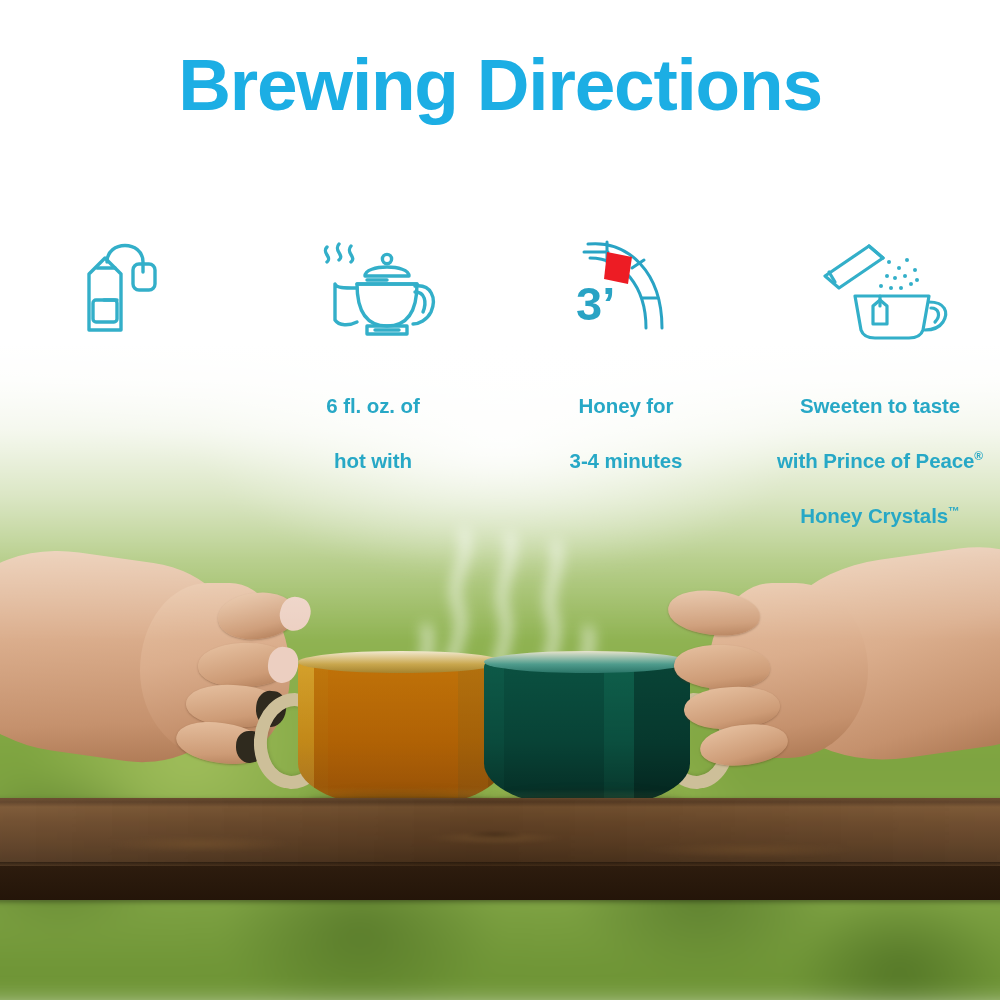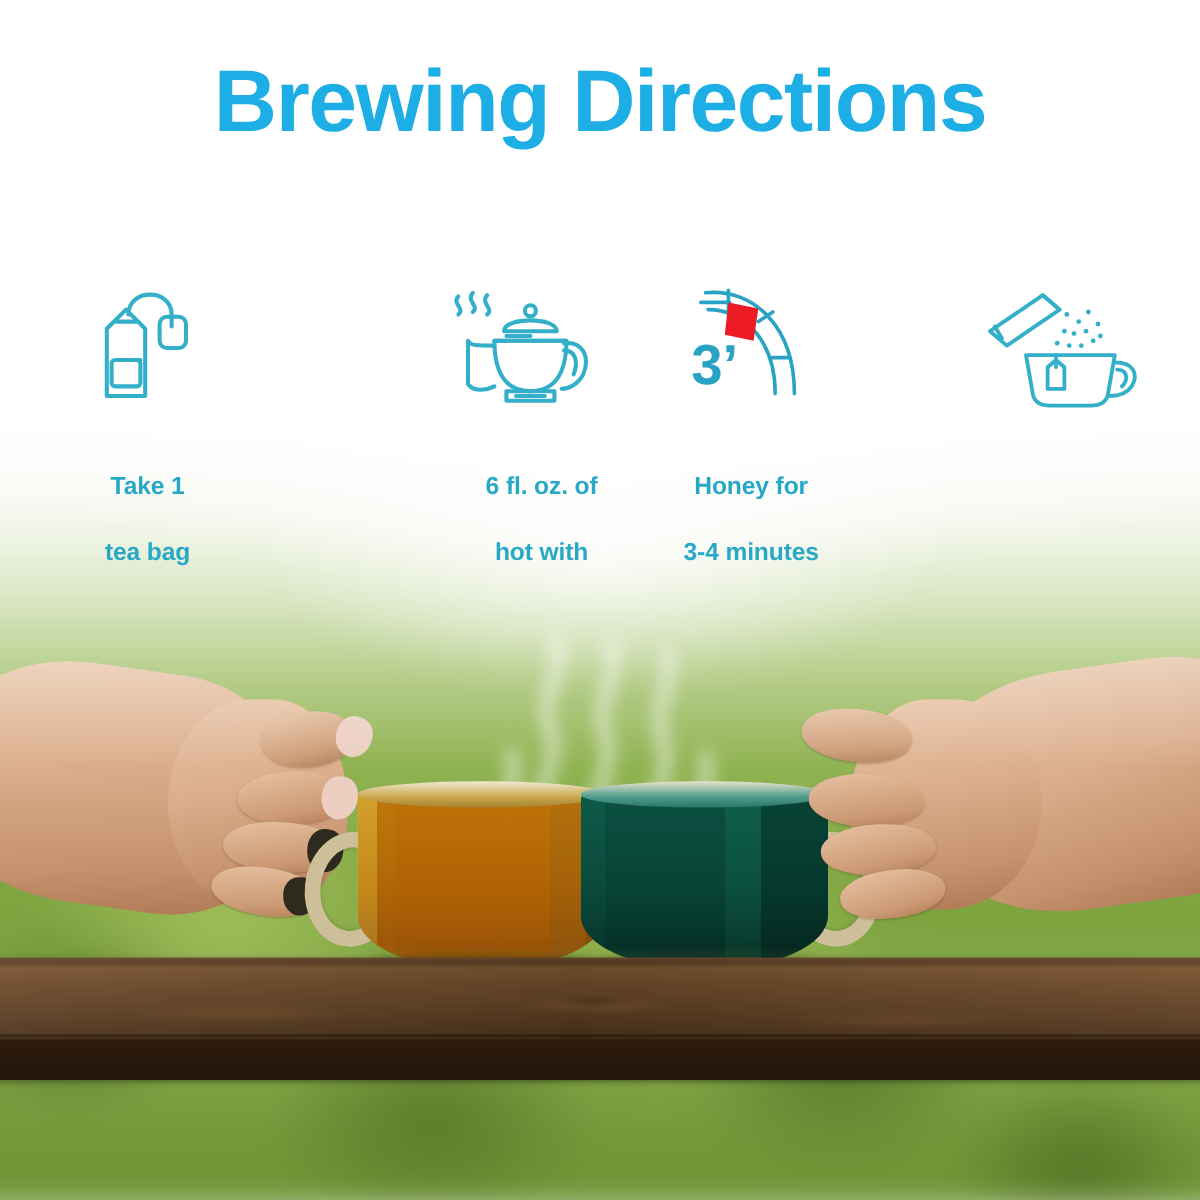--- a/index.html
+++ b/index.html
@@ -155,21 +155,21 @@
     line-height:1.34;
     font-weight:bold;
     letter-spacing:-.1px;
     color:#27A8C6;
     white-space:pre-line;
   }
   .step-label sup{ font-size:.58em; vertical-align:super; }
 
   
   .step.s1{ transform:translateX(-2px); }
-  .step.s2{ transform:translateX(-2px);align-items:flex-end; }
+  .step.s2{ transform:translateX(-2px); }
   .step.s3{ transform:translateX(1px); }
   .step.s4{ transform:translateX(5px); }
 </style>
 </head>
 <body>
 
 <div class="page">
 
   <div class="photo">
 
@@ -253,24 +253,20 @@
         <svg width="120" height="112" viewBox="0 0 120 112">
           <g fill="none" stroke="#33AFC9" stroke-width="3.4" stroke-linecap="round" stroke-linejoin="round">
             <path d="M44 34 C 44 12, 80 12, 80 34 L 80 44"></path>
             <rect x="70" y="36" width="22" height="26" rx="6"></rect>
             <path d="M26 46 L 42 30 L 58 46 L 58 102 L 26 102 Z"></path>
             <path d="M34 40 L 52 40"></path>
             <rect x="30" y="72" width="24" height="22" rx="3"></rect>
             <path d="M41 72 L 54 72"></path>
           </g>
         </svg>
-      </div>
-      <div class="step-label">
-        <span>Take 1</span><br>
-        <span>tea bag</span>
       </div>
     </div>
 
     <div class="step s2">
       <div class="step-icon">
         <svg width="140" height="112" viewBox="0 0 140 112">
           <g fill="none" stroke="#33AFC9" stroke-width="3.4" stroke-linecap="round" stroke-linejoin="round">
 
             <path d="M24 34 C 30 29, 18 25, 24 19"></path>
             <path d="M36 32 C 42 27, 30 23, 36 16"></path>
@@ -351,16 +347,21 @@
               <circle cx="110" cy="42" r="2"></circle>
             <circle cx="82" cy="48" r="2"></circle>
               <circle cx="96" cy="60" r="2"></circle>
             <circle cx="106" cy="56" r="2"></circle>
               <circle cx="86" cy="60" r="2"></circle>
             <circle cx="112" cy="52" r="2"></circle>
               <circle cx="76" cy="58" r="2"></circle>
           </g>
         </svg>
       </div>
+      <div class="step-label">
+        <span>Sweeten to taste</span><br>
+        <span>with Prince of Peace</span><sup>®</sup><br>
+        <span>Honey Crystals</span><sup>™</sup>
+      </div>
     </div>
 
   </div>
 </div>
 
 </body></html>

